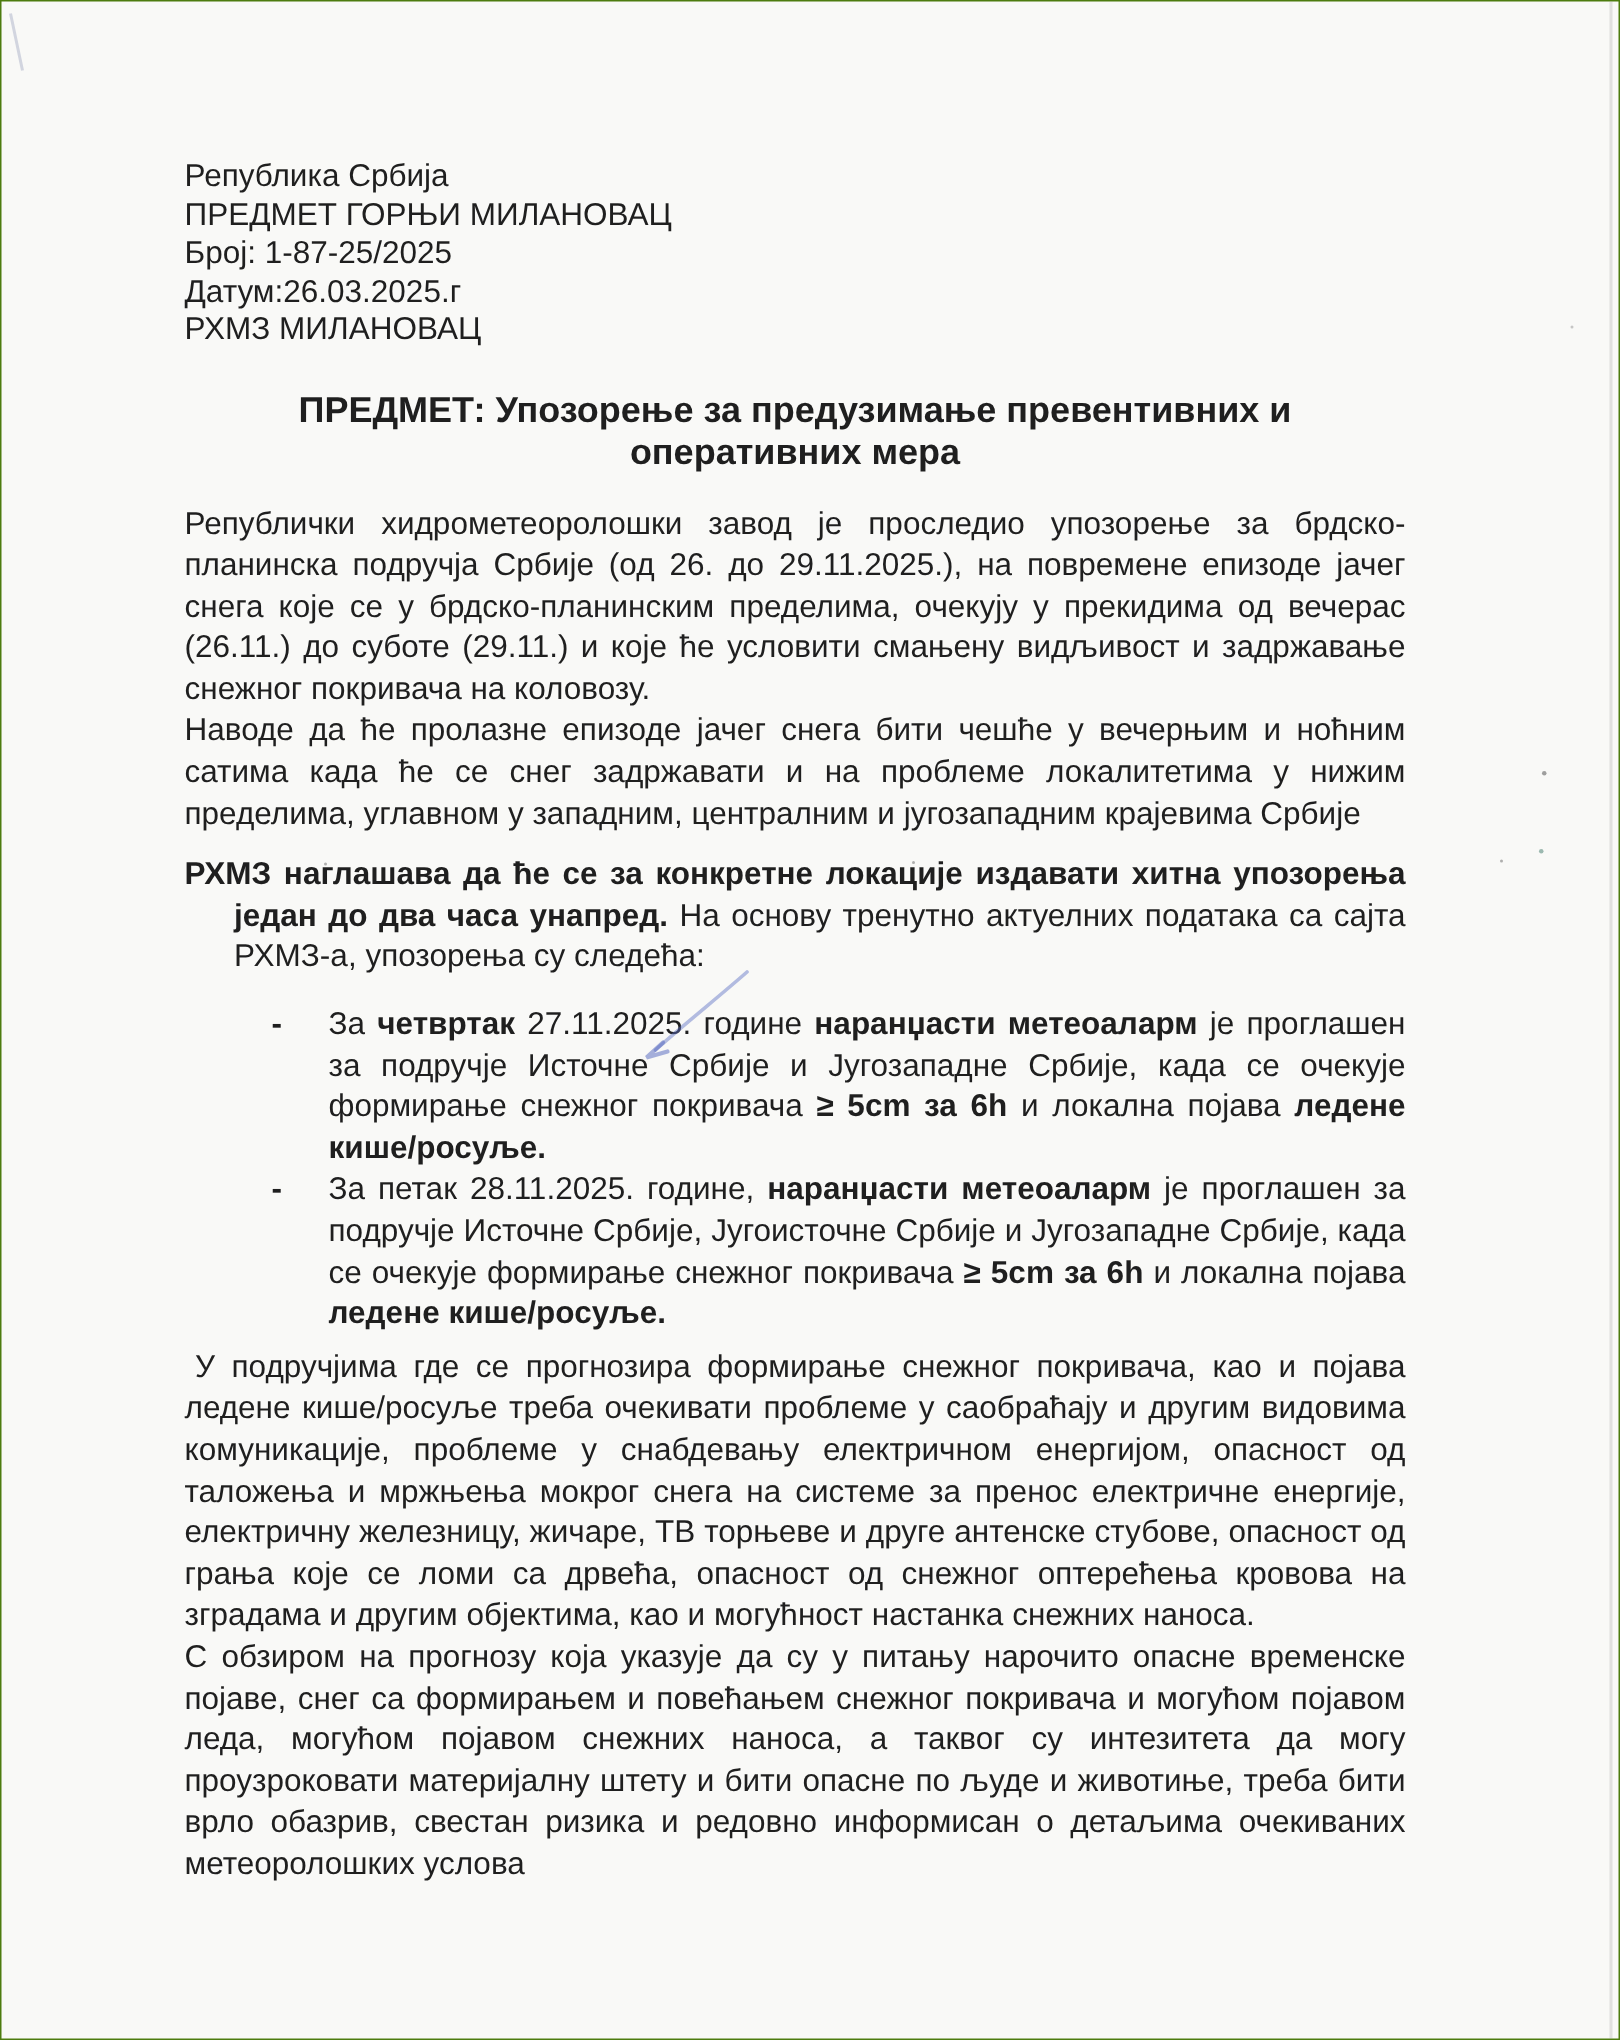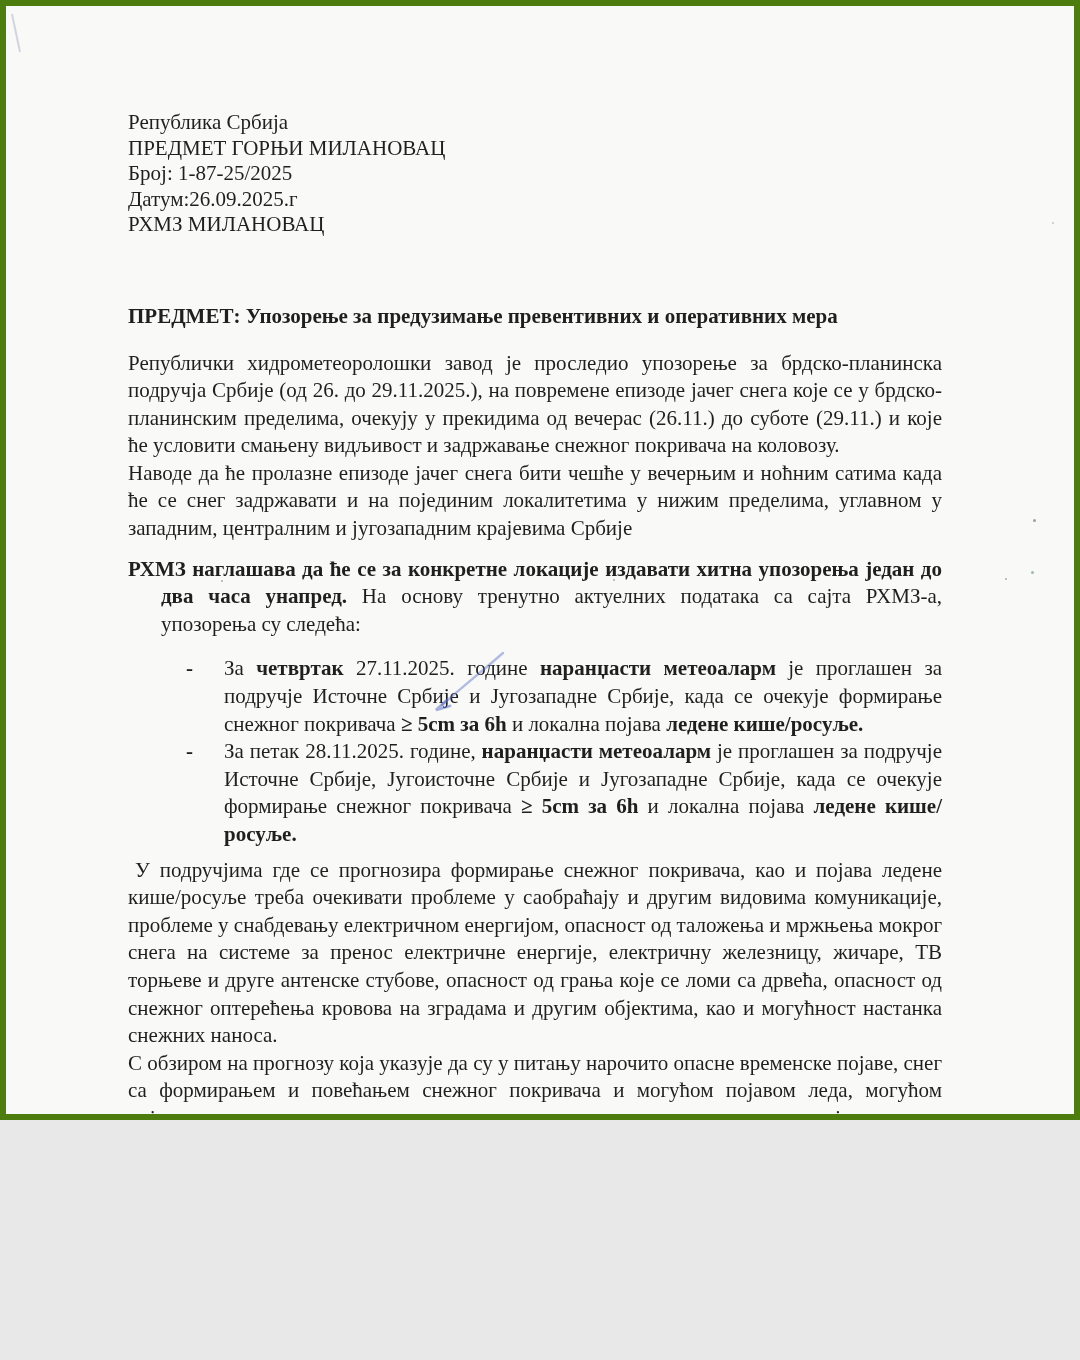--- a/index.html
+++ b/index.html
@@ -1,30 +1,30 @@
 <!DOCTYPE html>
 <html><head>
 <meta charset="utf-8">
 <style>
   html,body{margin:0;padding:0;}
   body{width:1080px;height:1360px;background:#e8e8e8;}
   .page{
     position:relative;
-    width:1080px;height:1120px;
+    width:1080px;height:1360px;
     box-sizing:border-box;
     background:#f9f9f7;
-    border:6px solid #4d7c0f;
+    border:1px solid #4d7c0f;
     overflow:hidden;
-    font-family:Liberation Serif, serif;
+    font-family:Liberation Sans, sans-serif;
     color:#1f1f1f;
   }
   .content{position:absolute;left:122px;top:104px;width:814px;}
   .letterhead{font-size:21px;line-height:25.5px;}
   .letterhead div{white-space:nowrap;}
-  .subject{margin-top:64px;font-size:21px;font-weight:bold;line-height:28px;}
+  .subject{margin-top:27px;font-size:24px;font-weight:bold;line-height:28px;text-align:center;}
   .bodytext{font-size:21px;line-height:27.6px;text-align:justify;}
   .intro-block{margin-top:20px;}
   .rhmz{margin-top:13px;padding-left:33px;text-indent:-33px;}
   .alert-list{margin-top:17px;}
   .alert-item{position:relative;padding-left:96px;}
   .alert-item .dash{position:absolute;left:58px;top:0;font-weight:bold;}
   .closing-block{margin-top:8px;}
   .closing-first{text-indent:7px;}
   
   .scanline{position:absolute;left:1072px;top:0;width:2px;height:1360px;background:rgba(110,110,110,0.18);}
@@ -35,29 +35,29 @@
 <body>
 
 <div class="page">
 
   <div class="content">
 
     <div class="letterhead">
       <div>Република Србија</div>
       <div>ПРЕДМЕТ ГОРЊИ МИЛАНОВАЦ</div>
       <div>Број: 1-87-25/2025</div>
-      <div>Датум:26.09.2025.г</div>
+      <div>Датум:26.03.2025.г</div>
       <div>РХМЗ МИЛАНОВАЦ</div>
     </div>
 
     <div class="subject"><span style="font-weight: bold;">ПРЕДМЕТ: Упозорење за предузимање превентивних и оперативних мера</span></div>
 
     <div class="bodytext intro-block">
       <div><span>Републички хидрометеоролошки завод је проследио упозорење за брдско-планинска подручја Србије (од 26. до 29.11.2025.), на повремене епизоде јачег снега које се у брдско-планинским пределима, очекују у прекидима од вечерас (26.11.) до суботе (29.11.) и које ће условити смањену видљивост и задржавање снежног покривача на коловозу.</span></div>
-      <div><span>Наводе да ће пролазне епизоде јачег снега бити чешће у вечерњим и ноћним сатима када ће се снег задржавати и на појединим локалитетима у нижим пределима, углавном у западним, централним и југозападним крајевима Србије</span></div>
+      <div><span>Наводе да ће пролазне епизоде јачег снега бити чешће у вечерњим и ноћним сатима када ће се снег задржавати и на проблеме локалитетима у нижим пределима, углавном у западним, централним и југозападним крајевима Србије</span></div>
     </div>
 
     <div class="bodytext rhmz"><span style="font-weight: bold;">РХМЗ наглашава да ће се за конкретне локације издавати хитна упозорења један до два часа унапред.</span><span> На основу тренутно актуелних података са сајта РХМЗ-а, упозорења су следећа:</span></div>
 
     <div class="bodytext alert-list">
       <div class="alert-item">
         <span class="dash">-</span>
         <span><span>За </span><span style="font-weight: bold;">четвртак</span><span> 27.11.2025. године </span><span style="font-weight: bold;">наранџасти метеоаларм</span><span> је проглашен за подручје Источне Србије  и Југозападне Србије, када се очекује формирање снежног покривача </span><span style="font-weight: bold;">≥ 5cm за 6h</span><span> и локална појава </span><span style="font-weight: bold;">ледене кише/росуље.</span></span>
       </div>
       <div class="alert-item">

